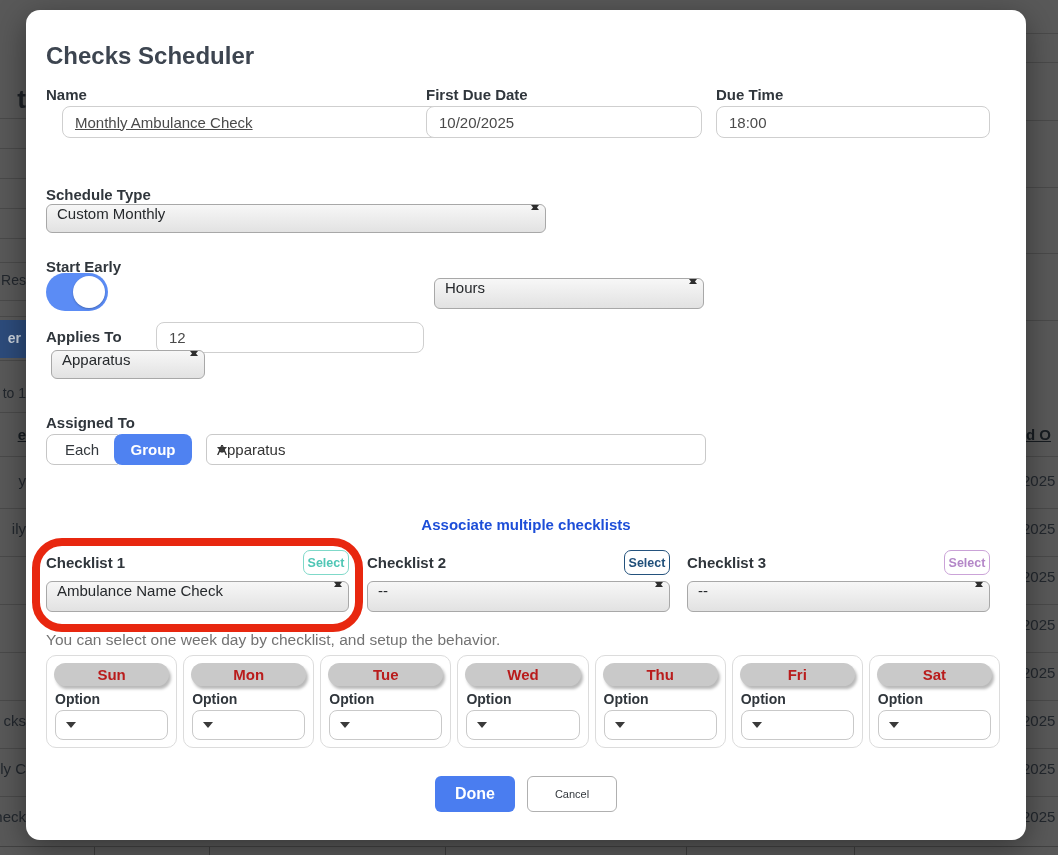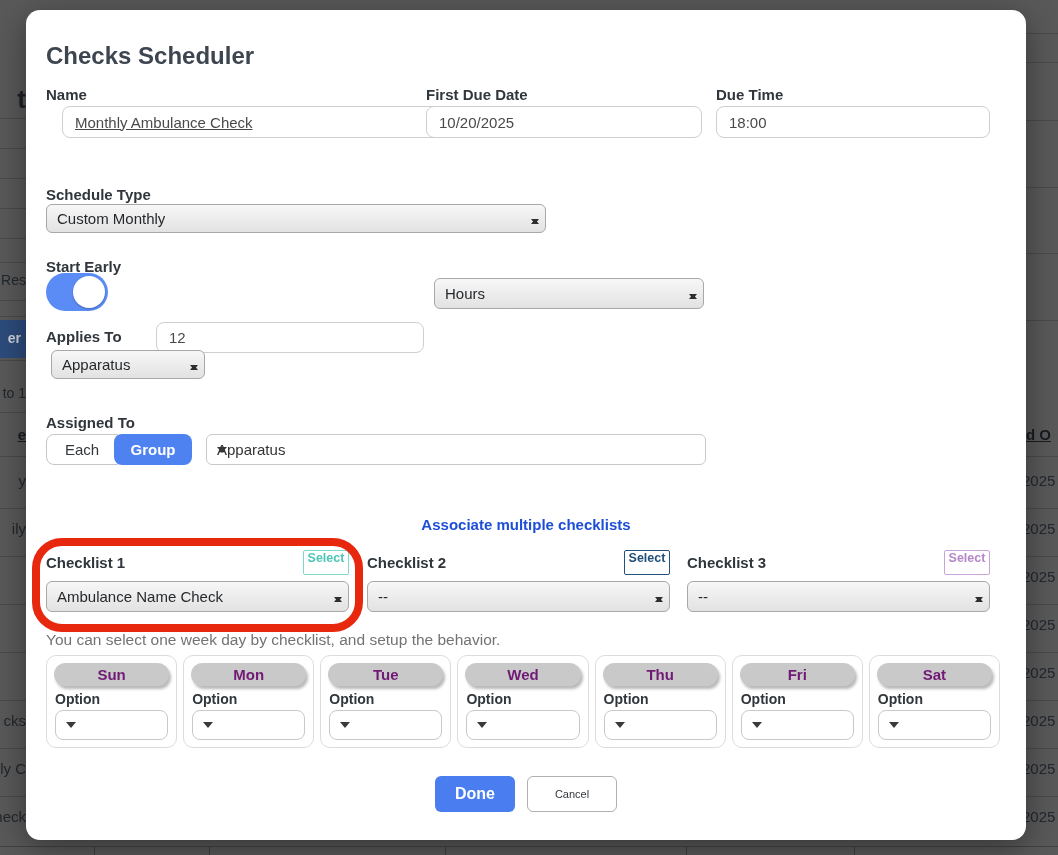--- a/index.html
+++ b/index.html
@@ -26,21 +26,21 @@
   .modal { position:absolute; left:26px; top:10px; width:1000px; height:830px; background:#ffffff;
            border-radius:14px; box-shadow:0 8px 32px rgba(0,0,0,0.4); z-index:10; }
   .modal * { position:absolute; }
   .title { left:20px; top:32px; font-size:24px; font-weight:600; color:#3d4550; }
   .lbl { font-size:15px; font-weight:700; color:#30363c; white-space:nowrap; }
 
   .tinput { height:32px; border:1px solid #cfcfcf; border-radius:8px; padding:0 12px; font-size:15px;
             color:#4a4a4a; background:#fff; font-family:"Liberation Sans",sans-serif; outline:none; }
 
   .gsel { background:linear-gradient(#f7f7f7,#e2e2e2); border:1px solid #a8a8a8; border-radius:6px;
-          display:flex; align-items:center; justify-content:space-between; padding:0 10px;
+          display:flex; justify-content:space-between; padding:0 10px;
           font-size:15px; color:#26292c; }
   .gsel .txt { position:static; white-space:nowrap; overflow:hidden; }
   .spinner { position:static; display:flex; flex-direction:column; gap:3px; align-items:center; }
   .spinner i { display:block; width:0; height:0; }
   .spinner i.up   { border-left:4px solid transparent; border-right:4px solid transparent; border-bottom:5px solid #2e2e2e; }
   .spinner i.down { border-left:4px solid transparent; border-right:4px solid transparent; border-top:5px solid #2e2e2e; }
 
   .wsel { background:#fff; border:1px solid #c9c9c9; border-radius:6px; display:flex; align-items:center;
           justify-content:space-between; padding:0 10px; font-size:15px; color:#333; }
   .caret { position:static; width:0; height:0; border-left:5px solid transparent; border-right:5px solid transparent;
@@ -51,36 +51,36 @@
                   box-shadow:0 1px 2px rgba(0,0,0,0.25); }
 
   .seg-each { left:20px; top:424px; width:72px; height:31px; background:#fff; border:1px solid #c6c6c6;
               border-radius:8px 0 0 8px; display:flex; align-items:center; justify-content:center;
               font-size:15px; color:#33383d; }
   .seg-group { left:88px; top:424px; width:78px; height:31px; background:#4f82f1; border-radius:8px;
                display:flex; align-items:center; justify-content:center; font-size:15px; font-weight:700; color:#fff; }
   .seg-each span, .seg-group span { position:static; }
 
   .chk-heading { left:0; right:0; top:506px; text-align:center; font-size:15px; font-weight:700; color:#1d4ed8; }
-  .selbtn { top:540px; width:46px; height:25px; border-radius:2px; background:#fff; font-size:12.5px; font-weight:700;
-            display:flex; align-items:flex-start; justify-content:center; }
+  .selbtn { top:540px; width:46px; height:25px; border-radius:7px; background:#fff; font-size:12.5px; font-weight:700;
+            display:flex; align-items:center; justify-content:center; }
   .selbtn span { position:static; }
   .selbtn.teal   { border:1.5px solid #7fd9c9; color:#4fc6b5; }
   .selbtn.navy   { border:1.5px solid #24527d; color:#1f4e79; }
   .selbtn.purple { border:1.5px solid #cba3d8; color:#b487c8; }
 
   .annotation { left:6px; top:528px; width:331px; height:94px; border:8px solid #e8270f; border-radius:30px;
                 z-index:30; pointer-events:none; }
 
   .note { left:20px; top:621px; font-size:15.5px; color:#737373; }
 
   .cards { left:20px; top:645px; width:954px; height:93px; display:flex; gap:6px; }
   .card { position:relative; flex:1 1 0; border:1px solid #dcdcdc; border-radius:10px; background:#fff; }
   .card .pill { left:7px; right:7px; top:7px; height:23px; border-radius:12px; background:#c9c9c9;
-                box-shadow:2px 3px 3px rgba(0,0,0,0.28); color:#701a75; font-weight:700; font-size:15px;
+                box-shadow:2px 3px 3px rgba(0,0,0,0.28); color:#b91c1c; font-weight:700; font-size:15px;
                 display:flex; align-items:center; justify-content:center; }
   .card .pill span { position:static; }
   .card .olbl { left:8px; top:35px; font-size:14px; font-weight:700; color:#30363c; }
   .card .osel { left:8px; right:8px; top:54px; height:30px; border-radius:8px; }
 
   .actions { left:0; right:0; top:766px; display:flex; justify-content:center; gap:12px; }
   .actions > div { position:static; }
   .btn-done { width:80px; height:36px; background:#4a7df0; border-radius:6px; color:#fff; font-size:16px; font-weight:700;
               display:flex; align-items:center; justify-content:center; }
   .btn-cancel { width:90px; height:36px; background:#fff; border:1px solid #b0b0b0; border-radius:6px; color:#33383d;

